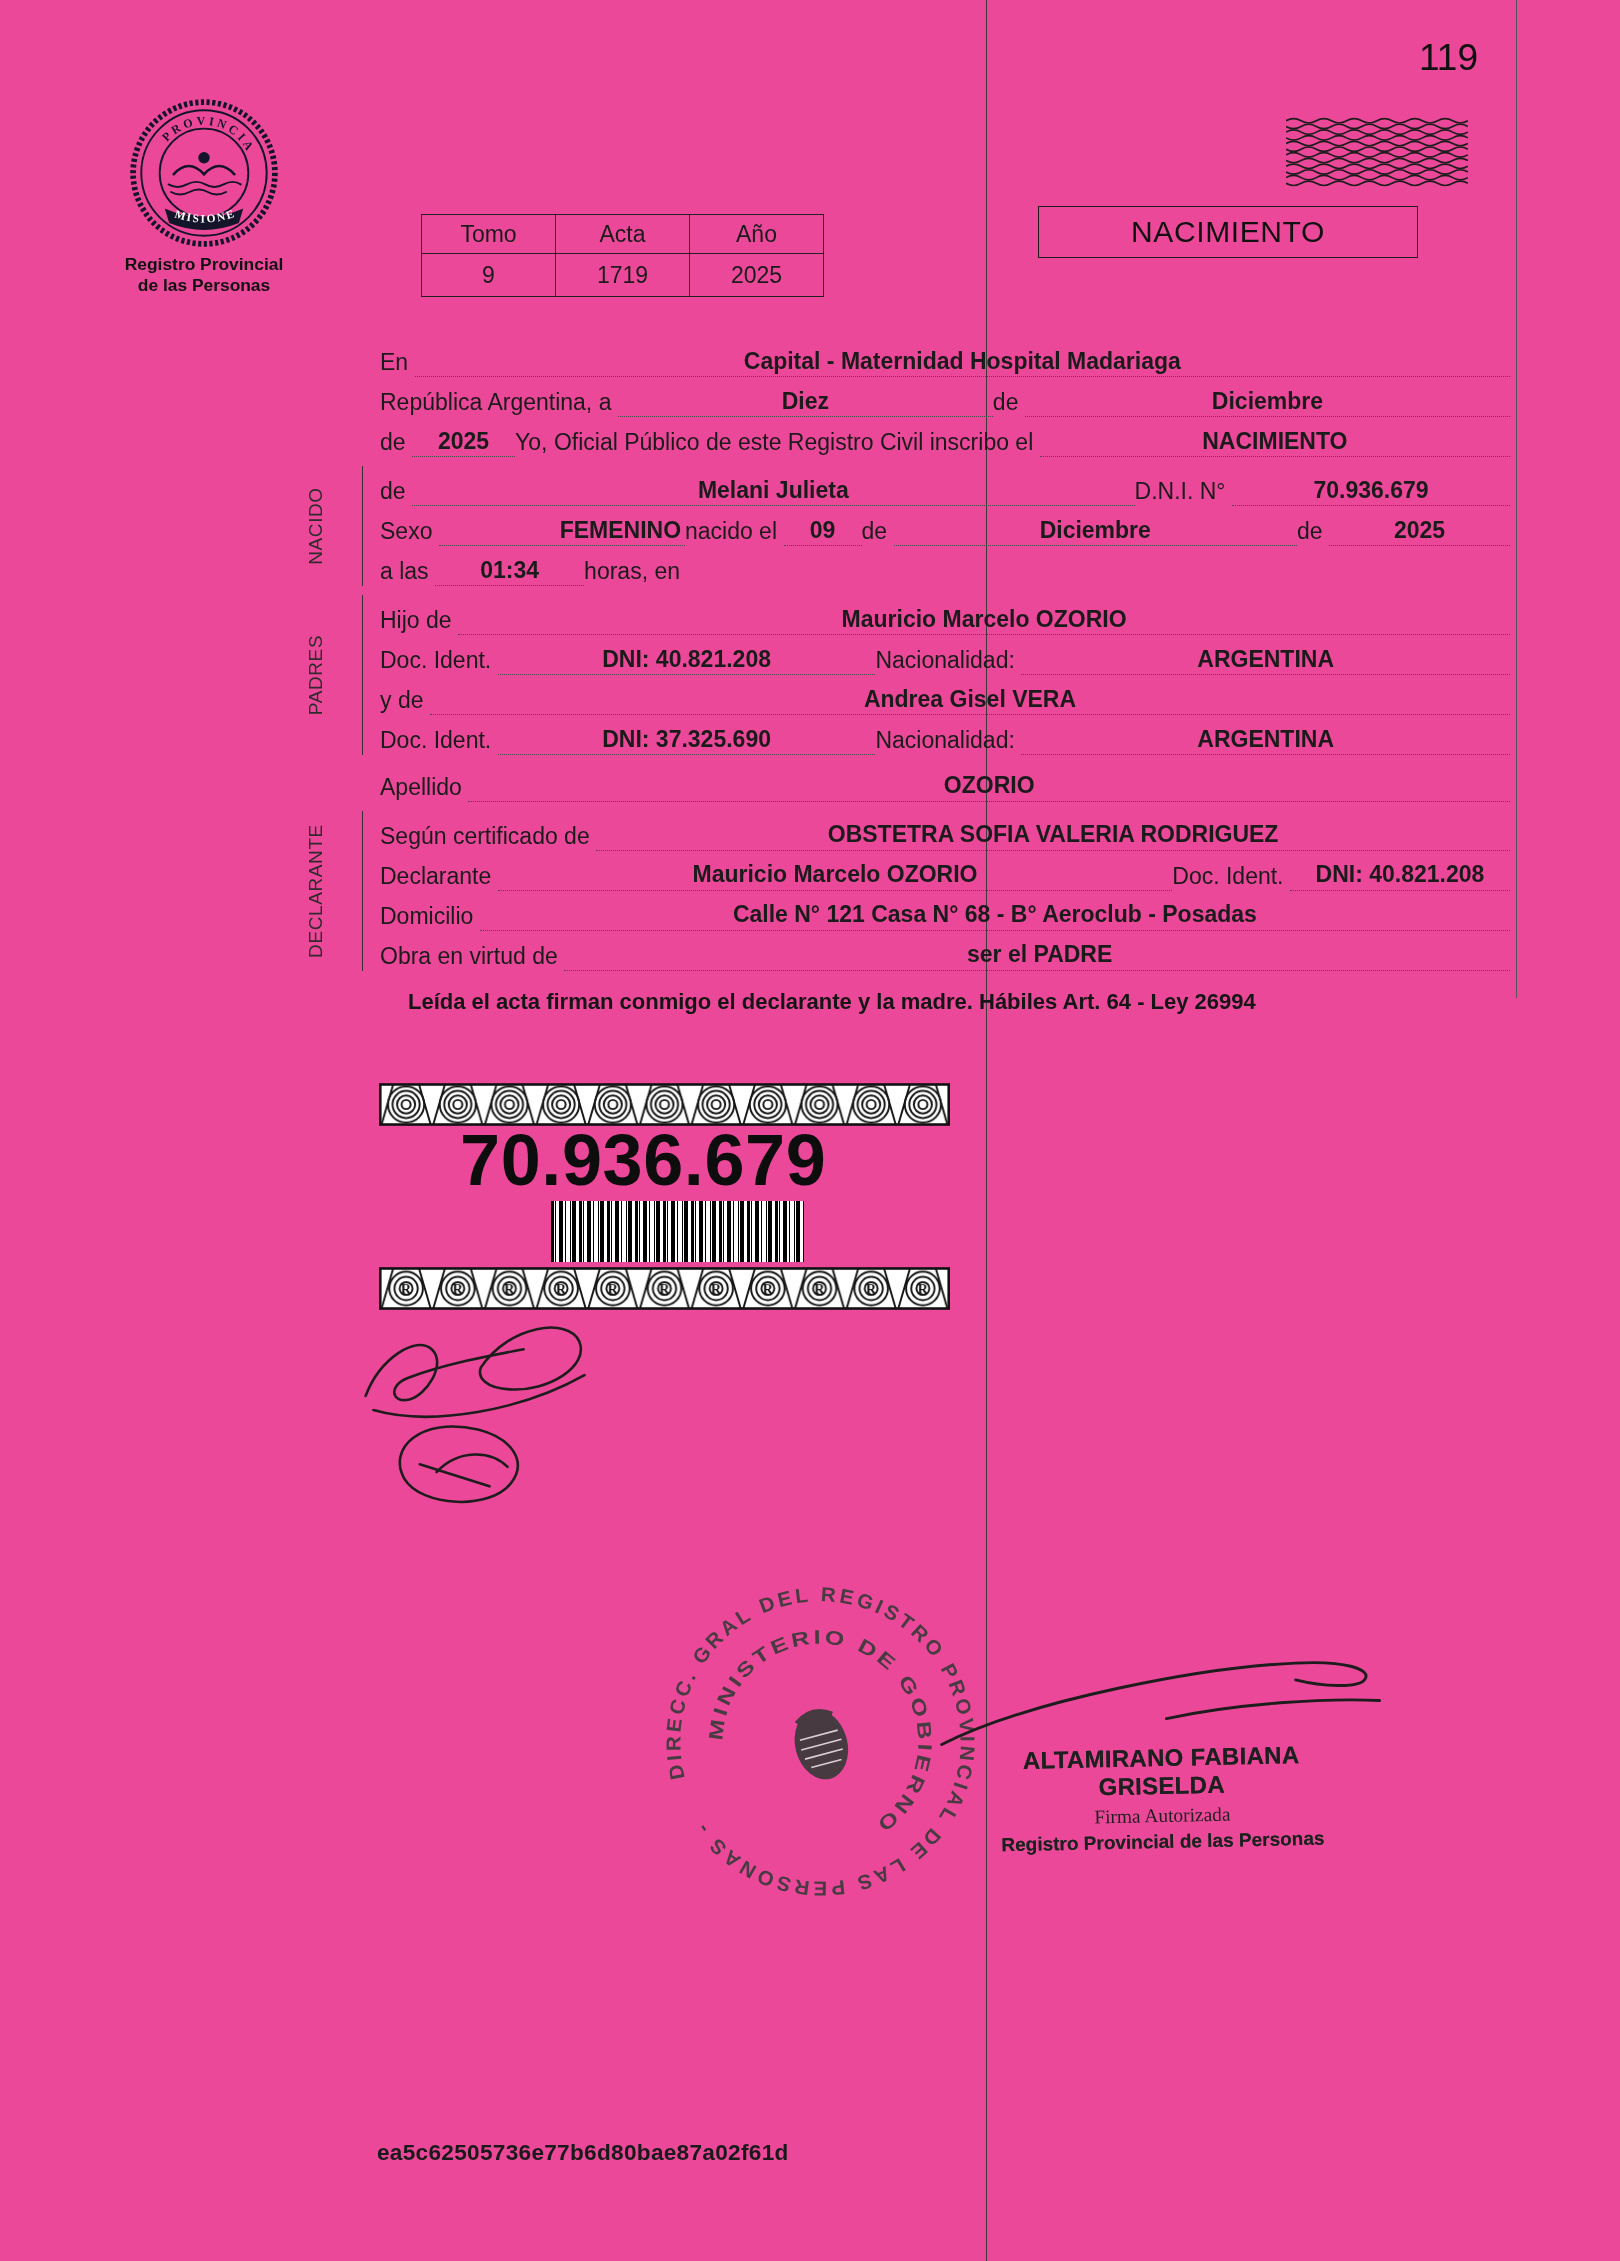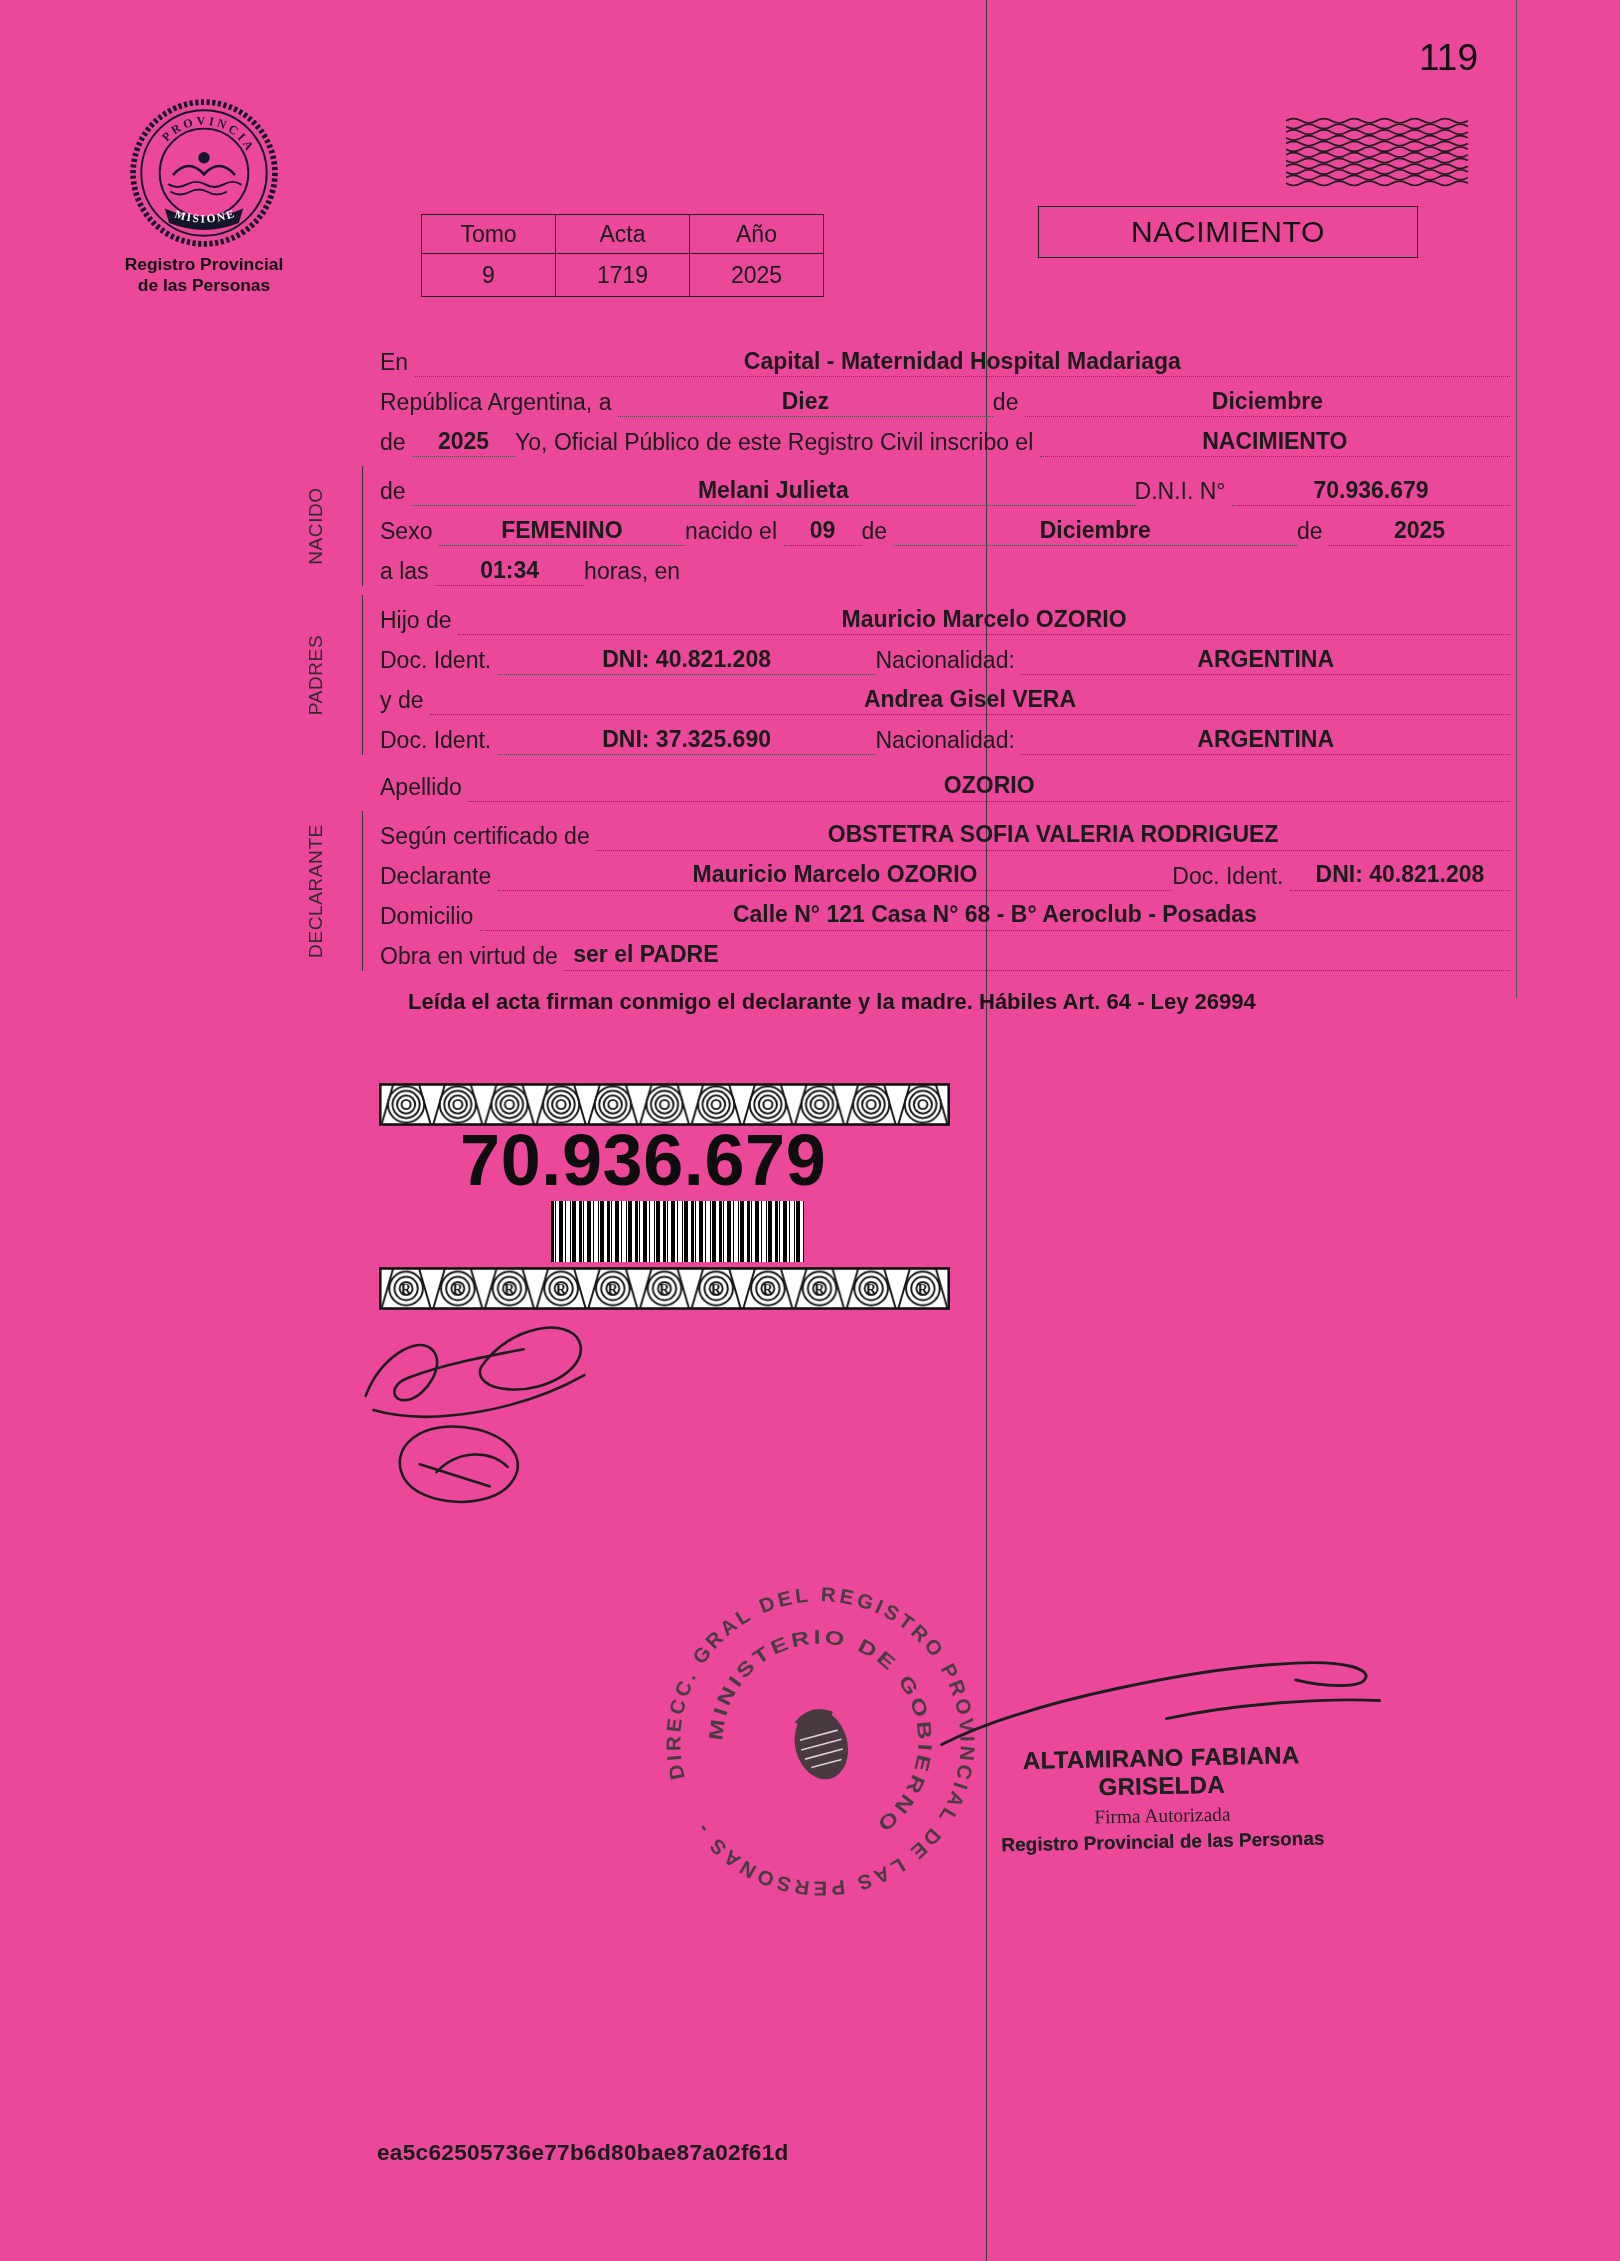--- a/index.html
+++ b/index.html
@@ -35,24 +35,24 @@
     font-size:30px; letter-spacing:0.6px; color:#111;
   }
 
   .form { position:absolute; left:380px; top:337px; width:1130px; font-size:23px; }
   .line { display:flex; align-items:flex-end; height:40px; white-space:nowrap; }
   .lbl { flex:0 0 auto; margin-right:6.5px; padding-bottom:0.6px; }
   .fill {
     flex:1 1 0; border-bottom:1.9px dotted #4a4a4a; text-align:center;
     font-weight:bold; padding:0 3.9px 1.3px 3.9px; min-width:26px; overflow:visible;
   }
-  .fill.alignleft { text-align:left; padding-left:9px; }
+  .fill.alignleft { text-align:center; padding-left:9px; }
   .f13 { flex-grow:1.3; } .f16 { flex-grow:1.6; }
   .w120 { flex:0 0 78px; } .w160 { flex:0 0 103px; } .w230 { flex:0 0 149px; }
-  .w280 { flex:0 0 181px; } .w340 { flex:0 0 220px; } .w380 { flex:0 0 246px; }
+  .w280 { flex:0 0 181px; } .w340 { flex:0 0 220px; } .w380 { flex:0 0 246px;text-align:right; }
   .w430 { flex:0 0 278px; }
   .group {
     position:relative; border-left:1.3px solid #333;
     margin:9px 0 6.5px -18px; padding-left:17px;
   }
   .side-label {
     position:absolute; left:-65px; top:0; height:100%; width:36px;
     display:flex; align-items:center; justify-content:center;
   }
   .side-label span {

